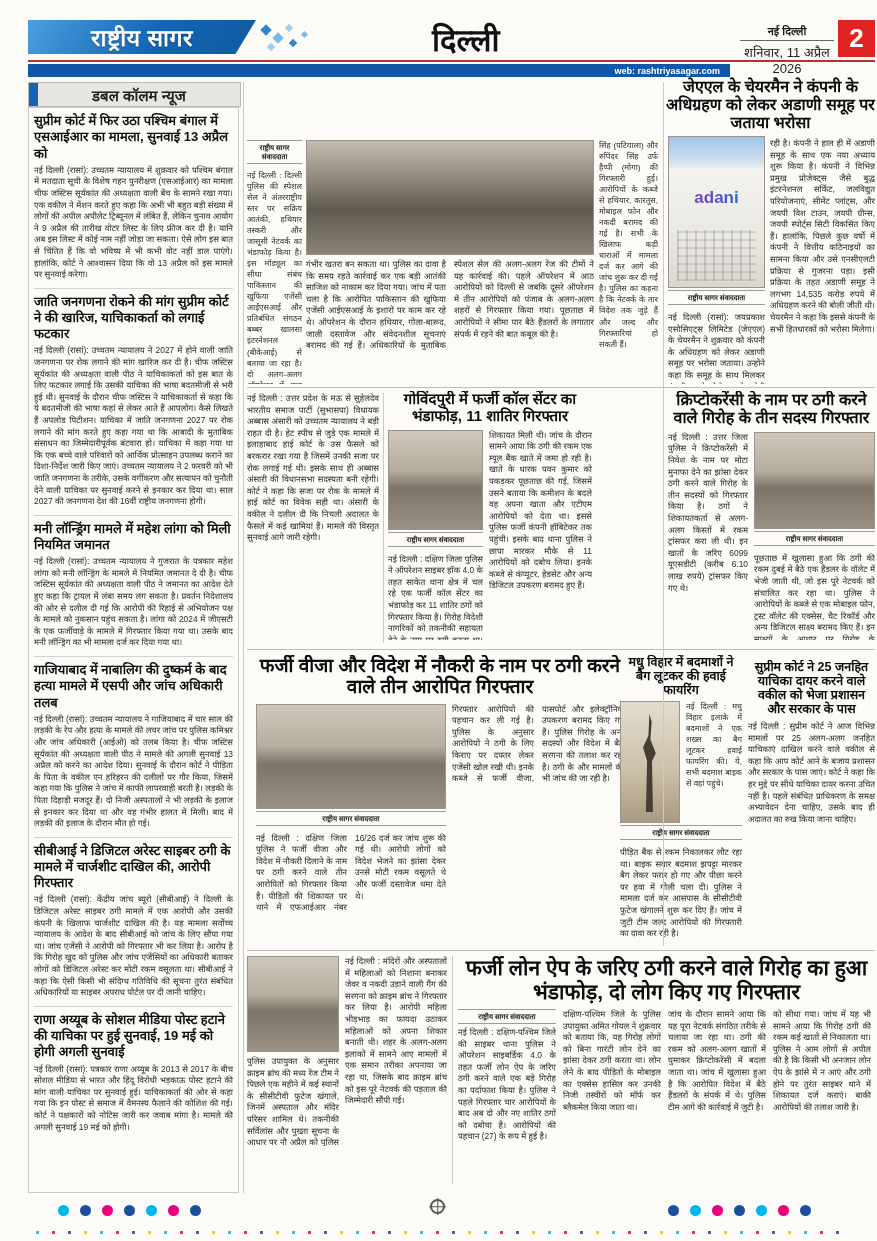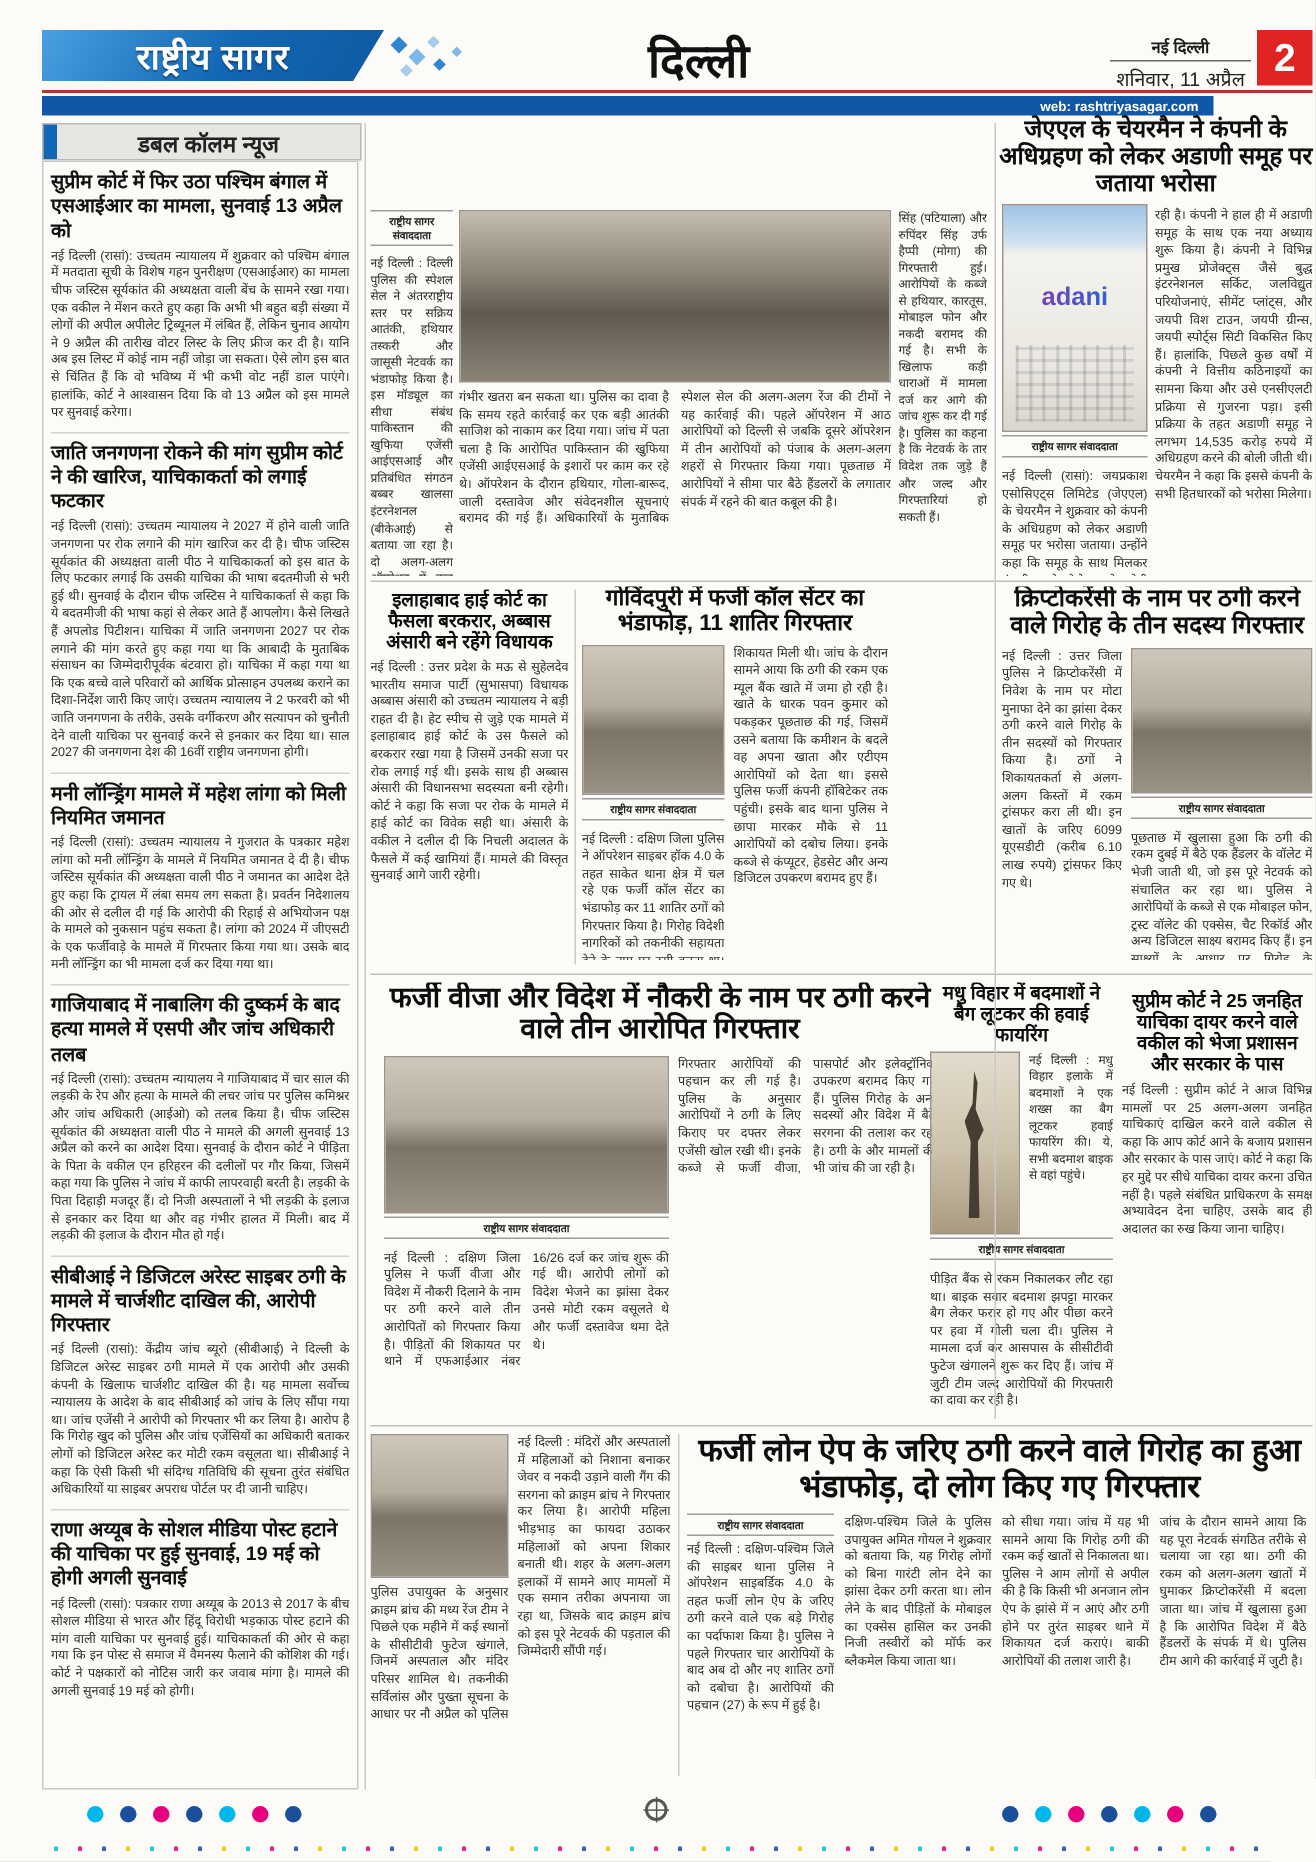--- a/index.html
+++ b/index.html
@@ -18,21 +18,21 @@
   .d4{left:8px;top:22px;background:#a8cdeb;width:6px;height:6px;}
   .d5{left:30px;top:18px;background:#2f86cf;width:6px;height:6px;}
   .d6{left:42px;top:10px;background:#7db8e8;width:5px;height:5px;}
   .city-title{left:432px;top:18px;width:140px;font-size:31px;font-weight:800;color:#111;}
   .date-block{left:740px;top:23px;width:94px;text-align:center;}
   .date-city{font-size:11px;font-weight:700;border-bottom:1px solid #666;padding-bottom:2px;}
   .date-line{font-size:13px;padding-top:2px;color:#222;}
   .page-box{left:838px;top:20px;width:37px;height:37px;background:#e02424;display:flex;align-items:center;justify-content:center;}
   .page-num{color:#fff;font-size:26px;font-weight:800;}
   .red-rule{left:28px;top:60px;width:847px;height:2px;background:#b5342c;}
-  .web-band{left:28px;top:64px;width:781px;height:13px;background:#1157a8;display:flex;align-items:center;justify-content:flex-end;}
+  .web-band{left:28px;top:64px;width:702px;height:13px;background:#1157a8;display:flex;align-items:center;justify-content:flex-end;}
   .web-text{color:#fff;font-size:9px;font-weight:700;padding-right:10px;}
   
   .vline{background:#c9c9c9;width:1px;}
   .hline{background:#bdbdbd;height:1px;}
   
   .sec-banner{left:28px;top:82px;width:211px;height:23px;background:#e7e6e3;border:1px solid #b9b9b9;display:flex;align-items:center;}
   .sec-notch{width:9px;height:100%;background:#1266b4;}
   .sec-title{flex:1;text-align:center;font-size:15px;font-weight:800;color:#222;}
   .left-col{left:28px;top:107px;width:211px;height:1086px;border:1px solid #c9c9c9;padding:0 5px;box-sizing:border-box;overflow:hidden;background:#fcfbf8;}
   .l-article{border-bottom:1px solid #d2d2d2;padding:5px 0 7px;}
@@ -140,21 +140,20 @@
     <span class="adani-word">adani</span>
     <span class="adani-windows"></span>
   </div>
   <div class="abs credit" style="left:668px;top:290px;width:97px;">राष्ट्रीय सागर संवाददाता</div>
   <div class="abs bt" style="left:668px;top:312px;width:97px;height:72px;">नई दिल्ली (रासां): जयप्रकाश एसोसिएट्स लिमिटेड (जेएएल) के चेयरमैन ने शुक्रवार को कंपनी के अधिग्रहण को लेकर अडाणी समूह पर भरोसा जताया। उन्होंने कहा कि समूह के साथ मिलकर कंपनी अधूरे प्रोजेक्ट पूरे करेगी और घर-खरीदारों, कर्मचारियों, बैंकों व निवेशकों के हित पूरी तरह सुरक्षित रहेंगे।</div>
   <div class="abs bt" style="left:770px;top:138px;width:105px;height:246px;">रही है। कंपनी ने हाल ही में अडाणी समूह के साथ एक नया अध्याय शुरू किया है। कंपनी ने विभिन्न प्रमुख प्रोजेक्ट्स जैसे बुद्ध इंटरनेशनल सर्किट, जलविद्युत परियोजनाएं, सीमेंट प्लांट्स, और जयपी विश टाउन, जयपी ग्रीन्स, जयपी स्पोर्ट्स सिटी विकसित किए हैं। हालांकि, पिछले कुछ वर्षों में कंपनी ने वित्तीय कठिनाइयों का सामना किया और उसे एनसीएलटी प्रक्रिया से गुजरना पड़ा। इसी प्रक्रिया के तहत अडाणी समूह ने लगभग 14,535 करोड़ रुपये में अधिग्रहण करने की बोली जीती थी। चेयरमैन ने कहा कि इससे कंपनी के सभी हितधारकों को भरोसा मिलेगा।</div>
 
   <div class="abs hline" style="left:247px;top:387px;width:628px;"></div>
 
   <div class="abs" style="left:247px;top:393px;width:132px;height:250px;overflow:hidden;">
-    <div class="h-center" style="font-size:12.5px;margin-bottom:4px;">इलाहाबाद हाई कोर्ट का फैसला बरकरार, अब्बास अंसारी बने रहेंगे विधायक</div>
     <div class="bt">नई दिल्ली : उत्तर प्रदेश के मऊ से सुहेलदेव भारतीय समाज पार्टी (सुभासपा) विधायक अब्बास अंसारी को उच्चतम न्यायालय ने बड़ी राहत दी है। हेट स्पीच से जुड़े एक मामले में इलाहाबाद हाई कोर्ट के उस फैसले को बरकरार रखा गया है जिसमें उनकी सजा पर रोक लगाई गई थी। इसके साथ ही अब्बास अंसारी की विधानसभा सदस्यता बनी रहेगी। कोर्ट ने कहा कि सजा पर रोक के मामले में हाई कोर्ट का विवेक सही था। अंसारी के वकील ने दलील दी कि निचली अदालत के फैसले में कई खामियां हैं। मामले की विस्तृत सुनवाई आगे जारी रहेगी।</div>
   </div>
   <div class="abs vline" style="left:383px;top:393px;height:250px;"></div>
 
   <div class="abs" style="left:388px;top:391px;width:204px;height:254px;overflow:hidden;">
     <div class="h-center" style="font-size:15px;margin-bottom:5px;">गोविंदपुरी में फर्जी कॉल सेंटर का भंडाफोड़, 11 शातिर गिरफ्तार</div>
     <div style="position:relative;height:210px;">
       <div class="photo" style="left:0;top:0;width:95px;height:100px;"></div>
       <div class="abs credit" style="left:0;top:102px;width:95px;">राष्ट्रीय सागर संवाददाता</div>
       <div class="abs bt" style="left:0;top:124px;width:95px;height:86px;">नई दिल्ली : दक्षिण जिला पुलिस ने ऑपरेशन साइबर हॉक 4.0 के तहत साकेत थाना क्षेत्र में चल रहे एक फर्जी कॉल सेंटर का भंडाफोड़ कर 11 शातिर ठगों को गिरफ्तार किया है। गिरोह विदेशी नागरिकों को तकनीकी सहायता देने के नाम पर ठगी करता था। पुलिस को कुछ दिन पहले इस सेंटर के बारे में गुप्त सूचना और एक पीड़ित की</div>
@@ -211,22 +210,22 @@
   <div class="abs vline" style="left:452px;top:956px;height:228px;"></div>
 
   <div class="abs" style="left:458px;top:956px;width:417px;height:232px;overflow:hidden;">
     <div class="h-center" style="font-size:21px;margin-bottom:6px;">फर्जी लोन ऐप के जरिए ठगी करने वाले गिरोह का हुआ भंडाफोड़, दो लोग किए गए गिरफ्तार</div>
     <div style="display:flex;gap:7px;height:160px;">
       <div style="width:98px;">
         <div class="credit" style="margin-bottom:3px;">राष्ट्रीय सागर संवाददाता</div>
         <div class="bt" style="height:134px;">नई दिल्ली : दक्षिण-पश्चिम जिले की साइबर थाना पुलिस ने ऑपरेशन साइबर्डिक 4.0 के तहत फर्जी लोन ऐप के जरिए ठगी करने वाले एक बड़े गिरोह का पर्दाफाश किया है। पुलिस ने पहले गिरफ्तार चार आरोपियों के बाद अब दो और नए शातिर ठगों को दबोचा है। आरोपियों की पहचान (27) के रूप में हुई है।</div>
       </div>
       <div class="bt" style="width:98px;height:160px;">दक्षिण-पश्चिम जिले के पुलिस उपायुक्त अमित गोयल ने शुक्रवार को बताया कि, यह गिरोह लोगों को बिना गारंटी लोन देने का झांसा देकर ठगी करता था। लोन लेने के बाद पीड़ितों के मोबाइल का एक्सेस हासिल कर उनकी निजी तस्वीरों को मॉर्फ कर ब्लैकमेल किया जाता था।</div>
+      <div class="bt" style="width:98px;height:160px;">जांच के दौरान सामने आया कि यह पूरा नेटवर्क संगठित तरीके से चलाया जा रहा था। ठगी की रकम को अलग-अलग खातों में घुमाकर क्रिप्टोकरेंसी में बदला जाता था। जांच में खुलासा हुआ है कि आरोपित विदेश में बैठे हैंडलरों के संपर्क में थे। पुलिस टीम आगे की कार्रवाई में जुटी है।</div>
       <div class="bt" style="width:98px;height:160px;">को सीधा गया। जांच में यह भी सामने आया कि गिरोह ठगी की रकम कई खातों से निकालता था। पुलिस ने आम लोगों से अपील की है कि किसी भी अनजान लोन ऐप के झांसे में न आएं और ठगी होने पर तुरंत साइबर थाने में शिकायत दर्ज कराएं। बाकी आरोपियों की तलाश जारी है।</div>
-      <div class="bt" style="width:98px;height:160px;">जांच के दौरान सामने आया कि यह पूरा नेटवर्क संगठित तरीके से चलाया जा रहा था। ठगी की रकम को अलग-अलग खातों में घुमाकर क्रिप्टोकरेंसी में बदला जाता था। जांच में खुलासा हुआ है कि आरोपित विदेश में बैठे हैंडलरों के संपर्क में थे। पुलिस टीम आगे की कार्रवाई में जुटी है।</div>
     </div>
   </div>
 
   <div class="abs vline" style="left:243px;top:82px;height:1111px;"></div>
   <div class="abs vline" style="left:663px;top:82px;height:864px;"></div>
 
   <div class="abs" style="left:58px;top:1202px;">
     <span class="dot" style="background:#00b7eb;"></span><span class="dot" style="background:#1b4f9c;"></span><span class="dot" style="background:#e6007e;"></span><span class="dot" style="background:#1b4f9c;"></span><span class="dot" style="background:#00b7eb;"></span><span class="dot" style="background:#e6007e;"></span><span class="dot" style="background:#1b4f9c;"></span>
   </div>
   <div class="abs regmark"></div>

